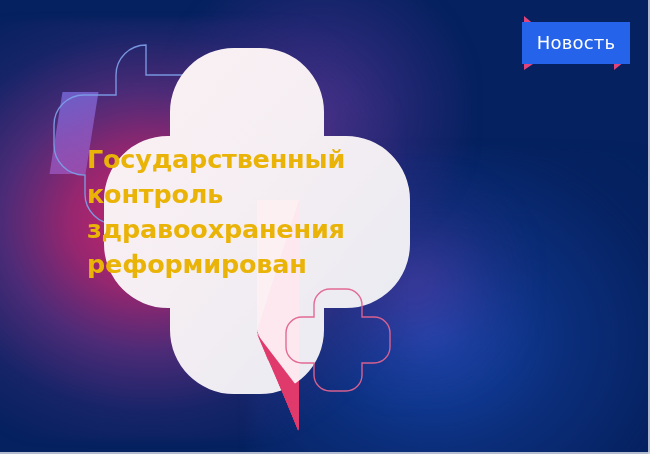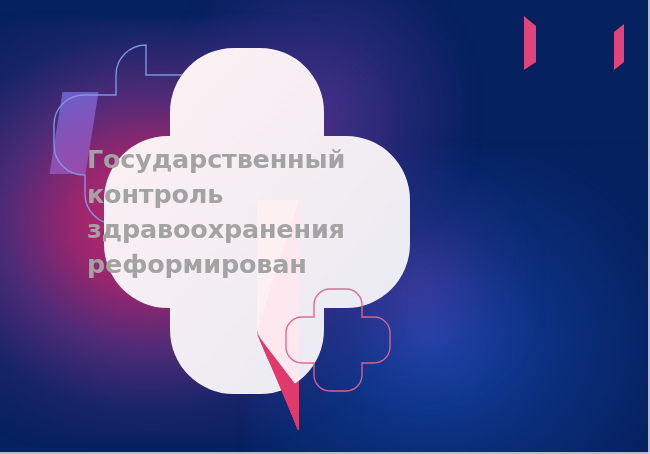--- a/index.html
+++ b/index.html
@@ -101,21 +101,21 @@
     position: absolute;
     left: 87px;
     top: 142px;
     width: 268px;
     margin: 0;
     font-family: "DejaVu Sans", sans-serif;
     font-weight: bold;
     font-size: 25.5px;
     line-height: 35px;
     letter-spacing: -0.2px;
-    color: #a3a3a3;
+    color: #eab308;
     white-space: pre-line;
   }
 
   
   .badge-wrap {
     position: absolute;
     left: 512px;
     top: 12px;
     width: 124px;
     height: 62px;
@@ -264,17 +264,20 @@
   <h1 class="headline">Государственный
 контроль
 здравоохранения
 реформирован</h1>
 
   <div class="badge-wrap">
     <svg class="badge-accent" width="124" height="62" viewBox="0 0 124 62">
       <path d="M12 4 L24 14 L24 50 L12 58 Z" fill="#e0447a"></path>
       <path d="M112 12 L112 50 L102 58 L102 20 Z" fill="#e0447a"></path>
     </svg>
+    <div class="badge-box">
+      <span class="badge-label">Новость</span>
+    </div>
   </div>
 
   <div class="edge-right"></div>
   <div class="edge-bottom"></div>
 </div>
 
 </body></html>

